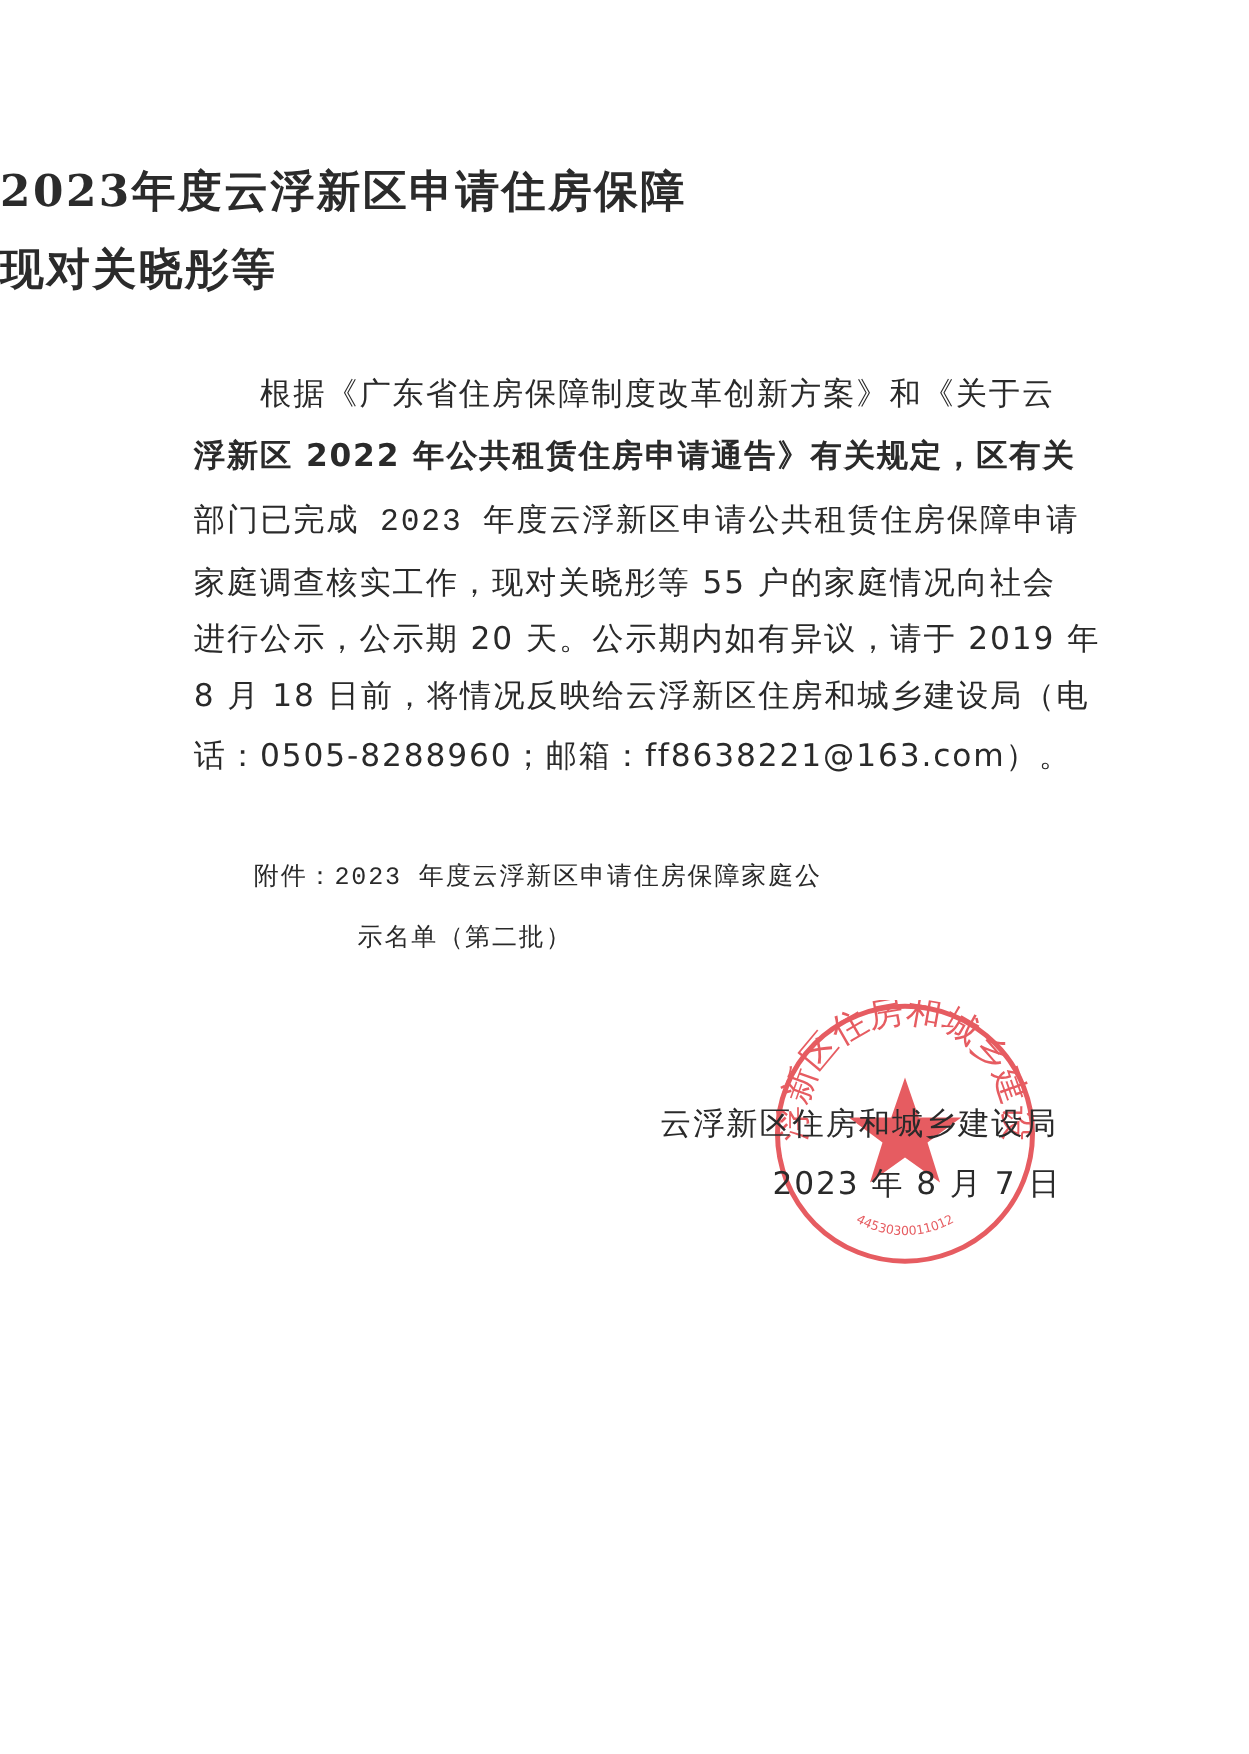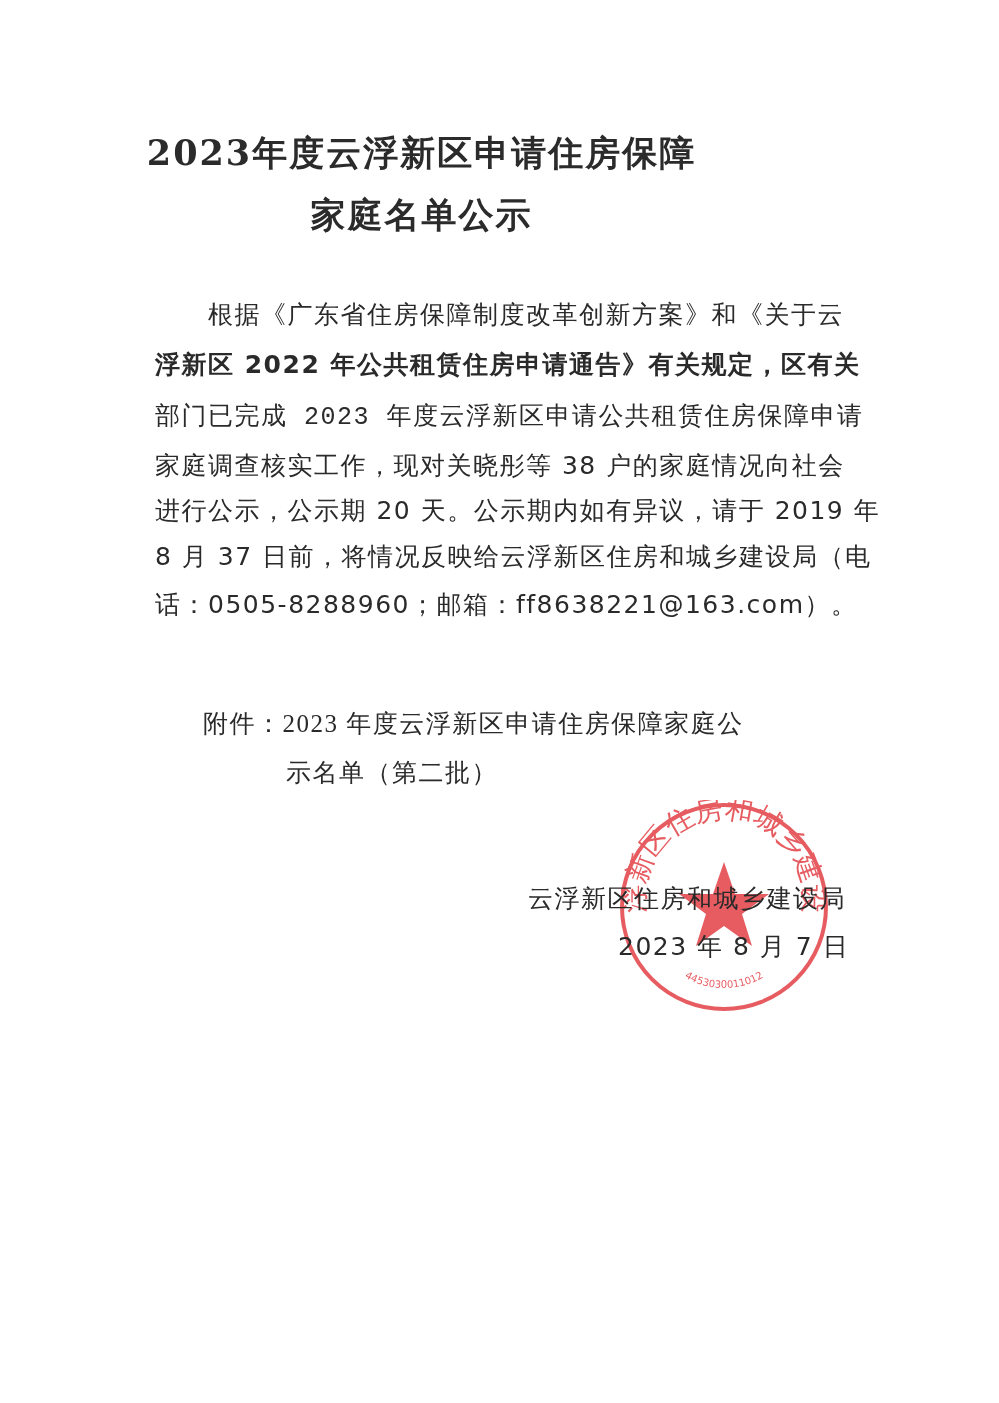--- a/index.html
+++ b/index.html
@@ -1,49 +1,49 @@
 <!DOCTYPE html>
 <html><head>
 <meta charset="utf-8">
 <style>
   html, body { margin: 0; padding: 0; }
   body {
     width: 999px; height: 1403px; background: #ffffff; position: relative; overflow: hidden;
     color: #2a2a2a;
   }
   .title {
-    position: absolute; left: 0; width: 843px; text-align: center;
+    position: absolute; left: 0; width: 843px; text-align: left;
     font-family: "DejaVu Serif", "Liberation Serif", serif;
     font-size: 35px; letter-spacing: 2px; color: #2b2b2b; font-weight: bold;
   }
   .t1 { top: 130px; }
   .t2 { top: 192px; }
   .body-text {
     position: absolute; left: 155px; width: 700px;
     font-family: "DejaVu Sans", "Liberation Sans", sans-serif;
     font-size: 25px; color: #2a2a2a;
   }
   .line { position: absolute; left: 0; white-space: nowrap; letter-spacing: 1.5px; text-align: right; }
-  .attach { position: absolute; font-family: Liberation Serif, serif; font-size: 25px; color: #2a2a2a; white-space: nowrap; letter-spacing: 1.5px; margin-top: 20px; }
+  .attach { position: absolute; font-family: Liberation Mono, monospace; font-size: 20px; color: #2a2a2a; white-space: nowrap; letter-spacing: 1.5px; }
   .sign { position: absolute; font-family: "DejaVu Sans", "Liberation Sans", sans-serif; font-size: 25px; color: #2a2a2a; white-space: nowrap; letter-spacing: 1.5px; z-index: 2; }
   .seal { position: absolute; left: 617px; top: 800px; width: 214px; height: 214px; z-index: 1; opacity: 0.8; }
 </style>
 </head>
 <body>
 
 <div class="title t1">2023年度云浮新区申请住房保障</div>
-<div class="title t2">家庭名单公示</div>
+<div class="title t2">现对关晓彤等</div>
 
 <div class="body-text" style="top:0;">
   <div class="line" style="top:298px;">　　根据《广东省住房保障制度改革创新方案》和《关于云</div>
   <div class="line" style="top:348px;font-weight:bold;">浮新区 2022 年公共租赁住房申请通告》有关规定，区有关</div>
   <div class="line" style="top:399px;font-family:Liberation Mono, monospace;">部门已完成 2023 年度云浮新区申请公共租赁住房保障申请</div>
-  <div class="line" style="top:449px;">家庭调查核实工作，现对关晓彤等 38 户的家庭情况向社会</div>
+  <div class="line" style="top:449px;">家庭调查核实工作，现对关晓彤等 55 户的家庭情况向社会</div>
   <div class="line" style="top:494px;">进行公示，公示期 20 天。公示期内如有异议，请于 2019 年</div>
-  <div class="line" style="top:540px;">8 月 37 日前，将情况反映给云浮新区住房和城乡建设局（电</div>
+  <div class="line" style="top:540px;">8 月 18 日前，将情况反映给云浮新区住房和城乡建设局（电</div>
   <div class="line" style="top:588px;">话：0505-8288960；邮箱：ff8638221@163.com）。</div>
 </div>
 
 <div class="attach" style="left:203px; top:687px;">附件：2023 年度云浮新区申请住房保障家庭公</div>
 <div class="attach" style="left:286px; top:736px;">示名单（第二批）</div>
 
 <svg class="seal" viewBox="0 0 214 214">
   <defs>
     <path id="sealArc" d="M 30 120 A 80 80 0 1 1 184 120"></path>
     <path id="sealArcBottom" d="M 40 150 A 78 78 0 0 0 174 150"></path>

